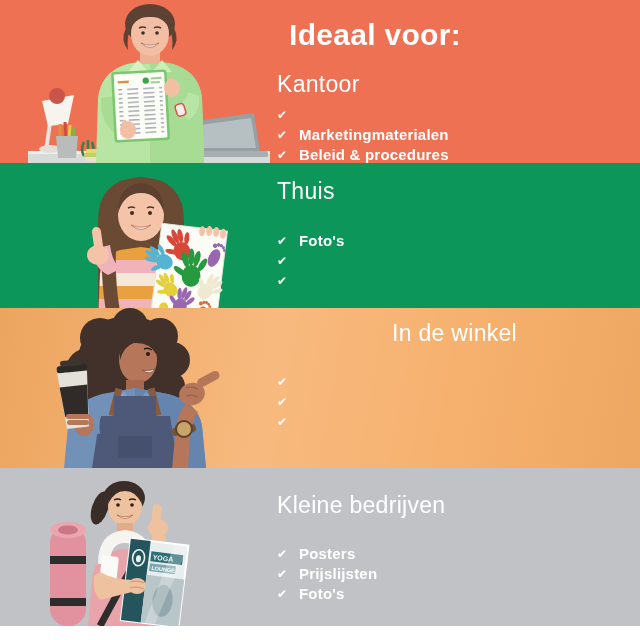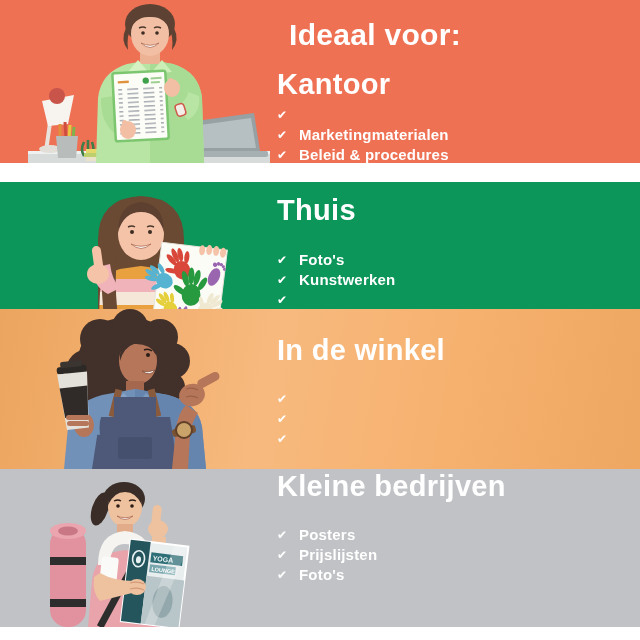--- a/index.html
+++ b/index.html
@@ -5,35 +5,35 @@
   * { box-sizing: border-box; }
   html, body { margin: 0; padding: 0; }
   body {
     width: 640px; height: 640px; overflow: hidden;
     font-family: "Liberation Sans", "DejaVu Sans", sans-serif;
     background: #ffffff;
   }
   .poster { position: relative; width: 640px; height: 640px; }
   .band { position: relative; width: 640px; overflow: hidden; }
   .band-0 { height: 163px; background: #ee7154; }
-  .band-1 { height: 127px; background: #0c9659; margin-top: 19px; }
+  .band-1 { height: 145px; background: #0c9659; }
   .band-2 { height: 160px; background: #f6ae69;
     background-image: linear-gradient(100deg, rgba(150,85,10,0.10) 0%,
       rgba(255,255,255,0.14) 42%, rgba(255,255,255,0.04) 70%, rgba(150,85,10,0.08) 100%);
   }
   .band-3 { height: 158px; background: #c0c2c5; }
   .photo-svg { position: absolute; left: 0; top: 0; display: block; }
   .text { position: absolute; left: 277px; top: 0; right: 8px; color: #ffffff; }
   .main-title { margin: 12px; padding-top: 6px; font-size: 30px; line-height: 34px;
     font-weight: 700; letter-spacing: 0.3px; }
-  .heading { margin: 0; font-size: 29px; line-height: 34px; font-weight: 700; letter-spacing: 0.3px; }
+  .heading { margin: 0; font-size: 23px; line-height: 34px; font-weight: 400; letter-spacing: 0.3px; }
   .band-0 .heading { margin-top: 15px; }
   .band-1 .heading { padding-top: 11px; }
-  .band-2 .heading { padding-top: 24px; }
-  .band-3 .heading { }
+  .band-2 .heading { padding-top: 8px; text-align: center; }
+  .band-3 .heading { padding-top: 20px; }
   .items { list-style: none; margin: 0; padding: 0; font-size: 15px; font-weight: 700; letter-spacing: 0.2px; }
   .band-0 .items { margin-top: 4px; }
   .band-1 .items { margin-top: 23px; }
   .band-2 .items { margin-top: 22px; }
   .band-3 .items { margin-top: 22px; }
   .item { display: flex; align-items: center; gap: 8px; line-height: 20px; }
   .chk { flex: 0 0 auto; width: 14px; font-size: 12px; line-height: 20px; }
   .item-label { white-space: nowrap; }
 </style>
 </head>
@@ -198,21 +198,20 @@
     </svg>
     <div class="text">
       <h2 class="heading">Thuis</h2>
       <ul class="items">
         <li class="item">
           <span class="chk">✔</span>
           <span class="item-label">Foto's</span>
         </li>
         <li class="item">
           <span class="chk">✔</span>
-          <span class="item-label">Kunstwerken</span>
         </li>
         <li class="item">
           <span class="chk">✔</span>
         </li>
       </ul>
     </div>
   </section>
 
   <section class="band band-2" style="background-color: rgb(246, 174, 105);">
     <svg class="photo-svg" width="270" height="160" viewBox="0 0 270 160" aria-hidden="true">

